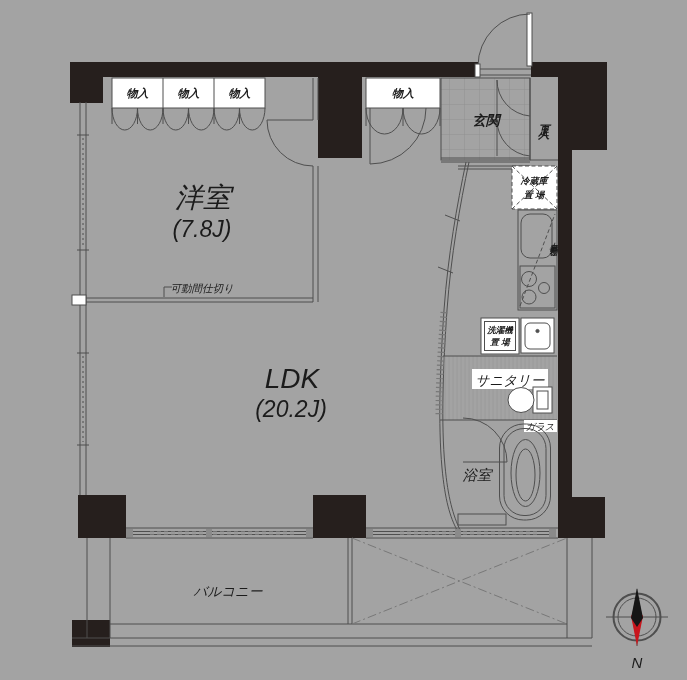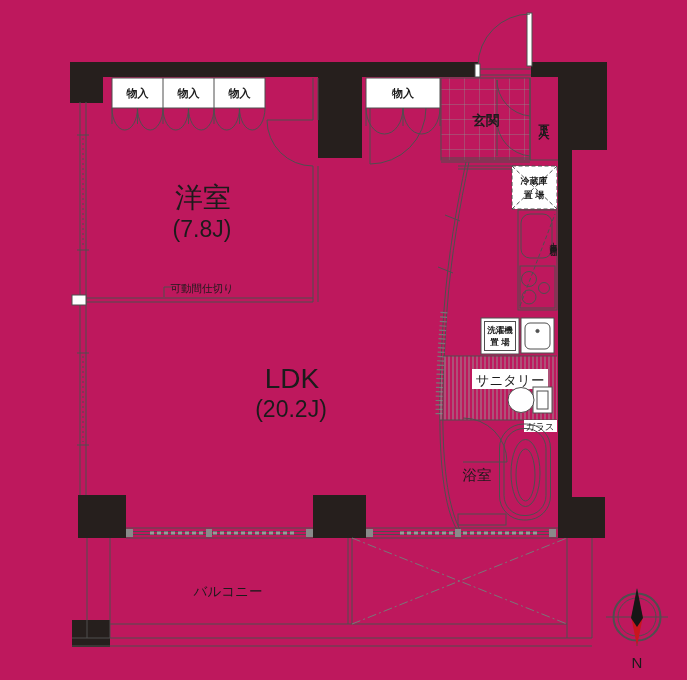--- a/index.html
+++ b/index.html
@@ -1,16 +1,16 @@
 <!DOCTYPE html>
 <html><head>
 <meta charset="utf-8">
 <style>
   html,body{margin:0;padding:0;background:#ffffff;}
-  .stage{position:relative;width:687px;height:680px;background:#be185d;overflow:hidden;}
+  .stage{position:relative;width:687px;height:680px;background:#a3a3a3;overflow:hidden;font-style:italic;}
   svg{font-family:"Liberation Sans", sans-serif;}
   text{fill:#1b1b1b;}
   .room-name{font-size:28px;}
   .room-size{font-size:23px;}
   .small-label{font-size:11px;font-weight:700;}
   .tiny-label{font-size:9px;font-weight:700;}
   .mid-label{font-size:13.5px;}
   .vtext{writing-mode:vertical-rl;text-orientation:upright;letter-spacing:1.5px;}
   .note-label{font-size:10.5px;}
 </style>

